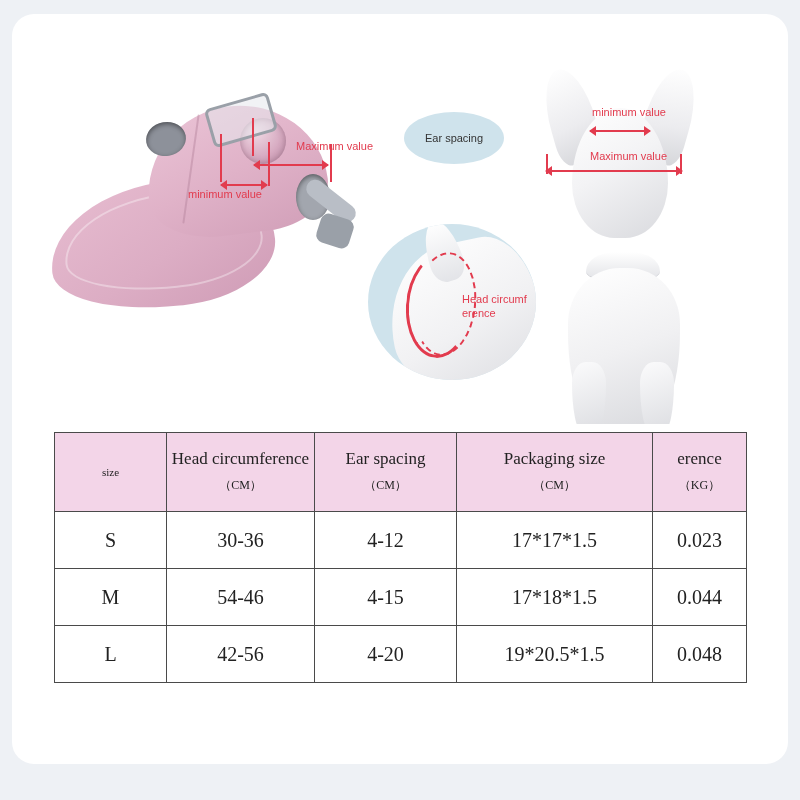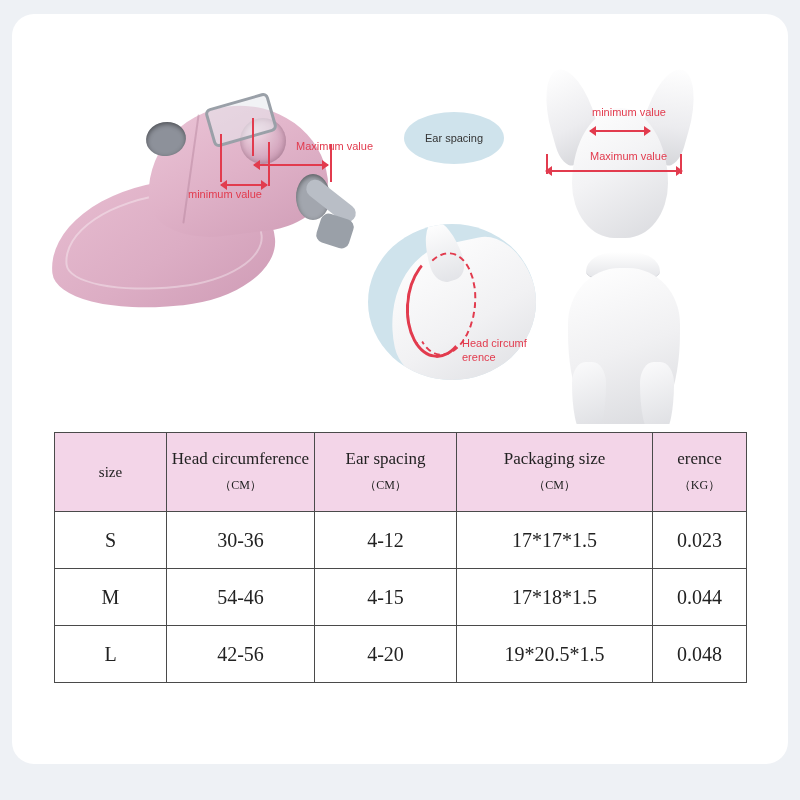--- a/index.html
+++ b/index.html
@@ -325,21 +325,21 @@
   }
   thead th {
     background: #f3d5e8;
     height: 78px;
     font-weight: normal;
     font-size: 17px;
     line-height: 26px;
     padding: 0 0;
   }
   thead th.size-col {
-    font-size: 15px;
+    font-size: 11px;
   }
   tbody td {
     height: 54px;
     font-size: 20px;
     background: #ffffff;
   }
   col.c1 { width: 112px; }
   col.c2 { width: 148px; }
   col.c3 { width: 142px; }
   col.c4 { width: 196px; }
@@ -379,21 +379,21 @@
       <div class="pill">
         <span>Ear spacing</span>
       </div>
 
       <div class="neck-circle">
         <div class="neck-body"></div>
         <div class="neck-ear"></div>
         <div class="neck-solid"></div>
         <div class="neck-dash"></div>
       </div>
-      <div class="neck-label" style="white-space:pre-line;margin-top:44px;">Head circumf
+      <div class="neck-label" style="white-space:pre-line;">Head circumf
 erence</div>
 
       <div class="dog">
         <div class="dog-ear l"></div>
         <div class="dog-ear r"></div>
         <div class="dog-head"></div>
         <div class="dog-collar"></div>
         <div class="dog-body"></div>
         <div class="dog-leg l"></div>
         <div class="dog-leg r"></div>

